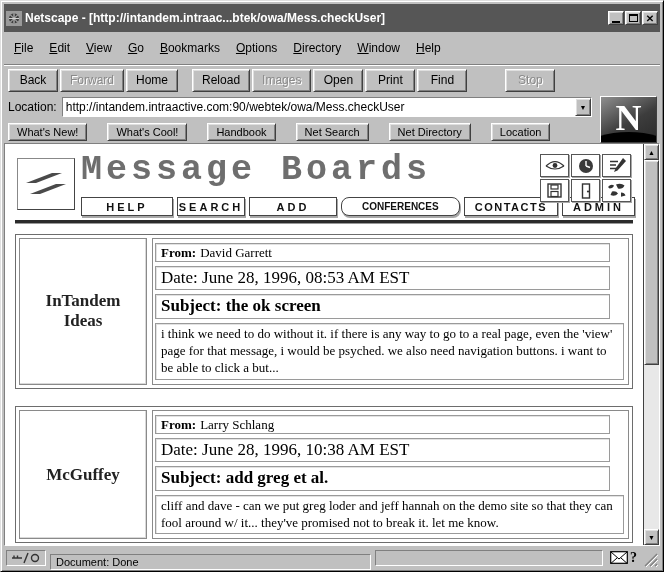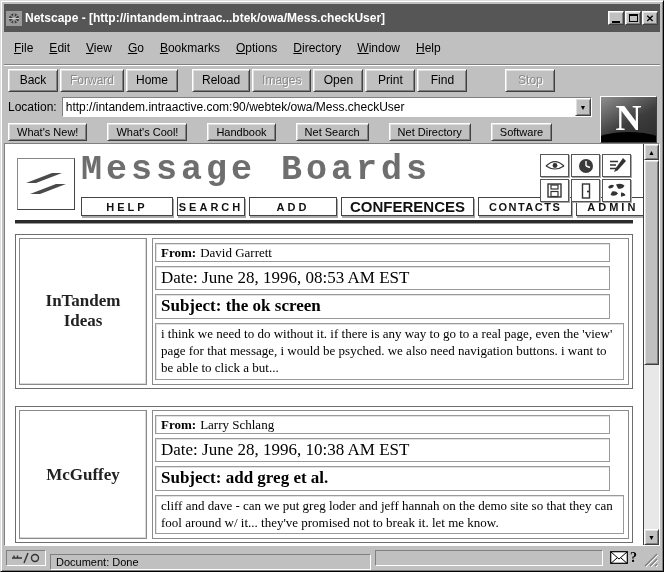--- a/index.html
+++ b/index.html
@@ -91,21 +91,21 @@
              border:1px solid #888; border-bottom-color:#444; border-right-color:#444;
              background:#fff; display:flex; align-items:center; justify-content:center; }
   .pb-title { position:absolute; left:66px; top:-2px; font-family:"Liberation Mono",monospace;
               font-weight:bold; font-size:35px; letter-spacing:4px; color:#6e6e6e;
               white-space:nowrap; }
   .pb-tabs { position:absolute; left:66px; bottom:2px; display:flex; gap:4px; }
   .pb-tab { background:#fff; border:1px solid #444; box-shadow:1px 2px 0 #a8a8a8;
             height:19px; display:flex; align-items:center; justify-content:center;
             font-family:"Liberation Sans",sans-serif; font-weight:bold; font-size:11px;
             letter-spacing:3px; padding:0 10px; color:#111; }
-  .pb-tab.condensed { letter-spacing:0; font-size:15px; padding:0 8px; }
+  .pb-tab.condensed { letter-spacing:0; font-size:10px; padding:0 20px;border-radius:8px; }
   .pb-icons { position:absolute; right:2px; top:2px; display:grid;
               grid-template-columns:repeat(3,29px); grid-auto-rows:23px; gap:2px; }
   .pb-icon { background:#fff; border:1px solid #555; box-shadow:1px 1px 0 #a8a8a8;
              display:flex; align-items:center; justify-content:center; }
   .header-rule { height:4px; background:#2b2b2b; margin:2px 0 10px 0;
                  border-bottom:1px solid #999; }
 
   
   .entry { display:flex; gap:5px; border:1px solid #6d6d6d; padding:3px;
            margin-bottom:17px; background:#fff; }
@@ -195,21 +195,21 @@
             <span>▼</span>
           </div>
       </div>
     </div>
     <div class="quickrow">
       <div class="quick-btn raised">What's New!</div>
       <div class="quick-btn raised">What's Cool!</div>
       <div class="quick-btn raised">Handbook</div>
       <div class="quick-btn raised">Net Search</div>
       <div class="quick-btn raised">Net Directory</div>
-      <div class="quick-btn raised">Software</div>
+      <div class="quick-btn raised">Location</div>
     </div>
     <div class="nlogo">
       <span>N</span>
     </div>
   </div>
 
   <div class="content">
     <div class="page">
 
       <div class="pb-header">

